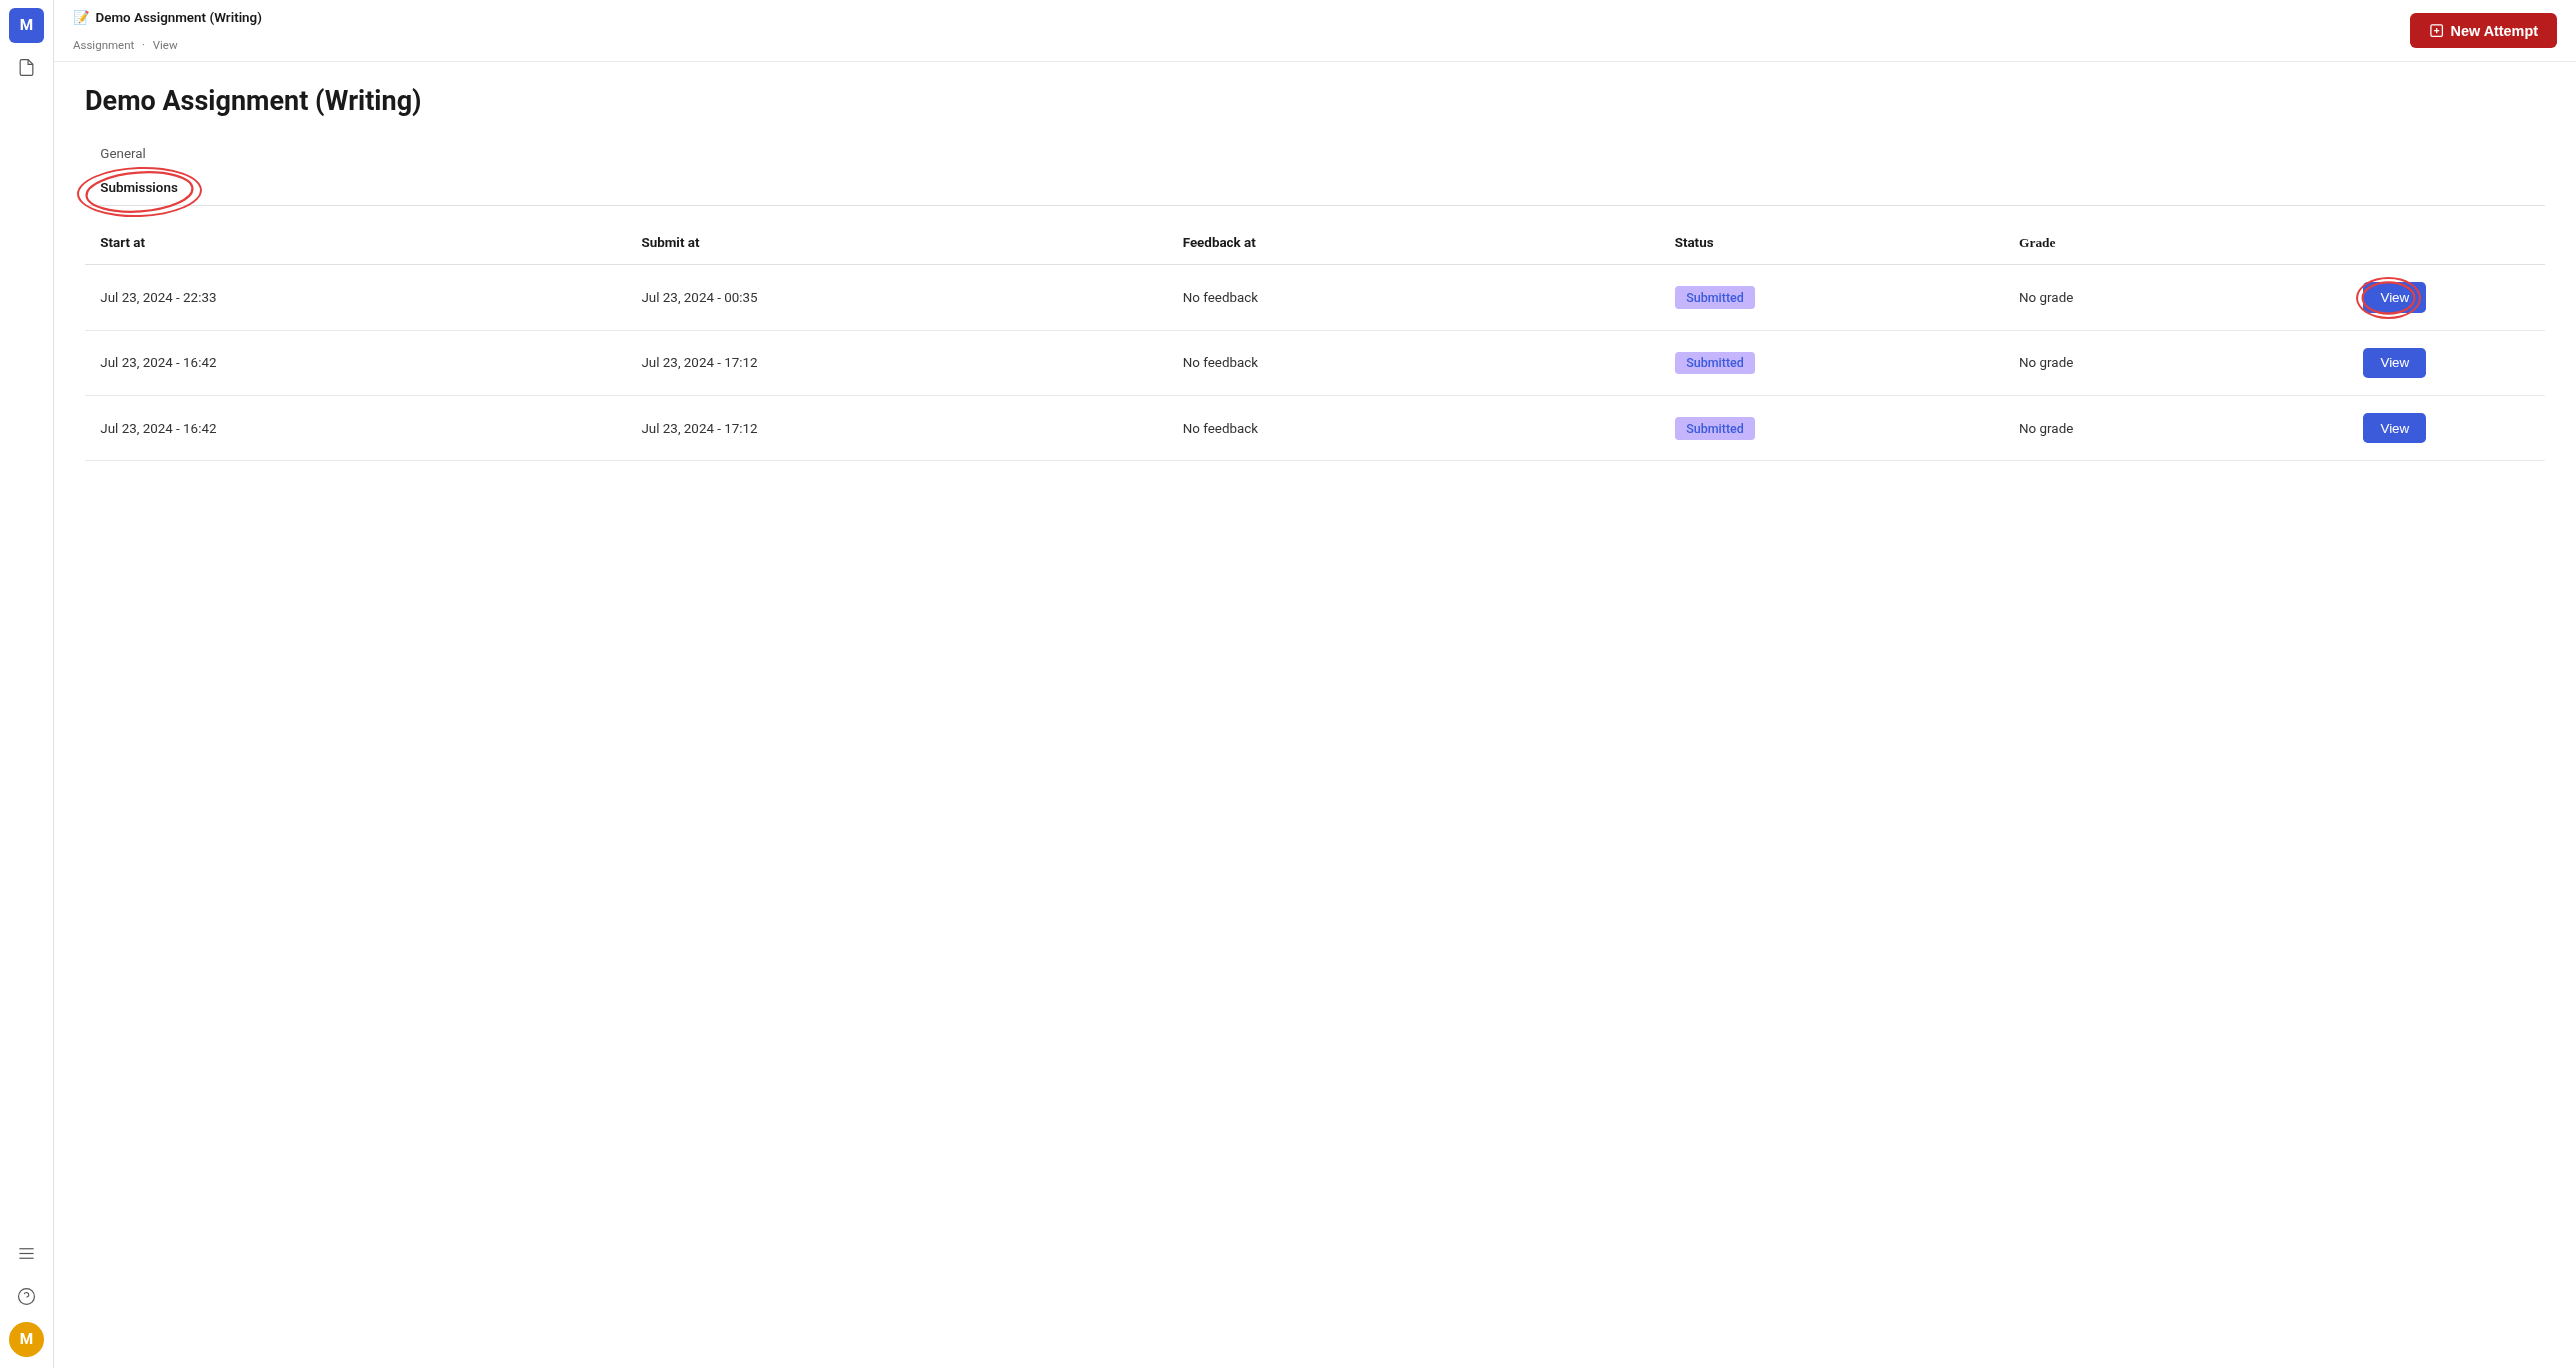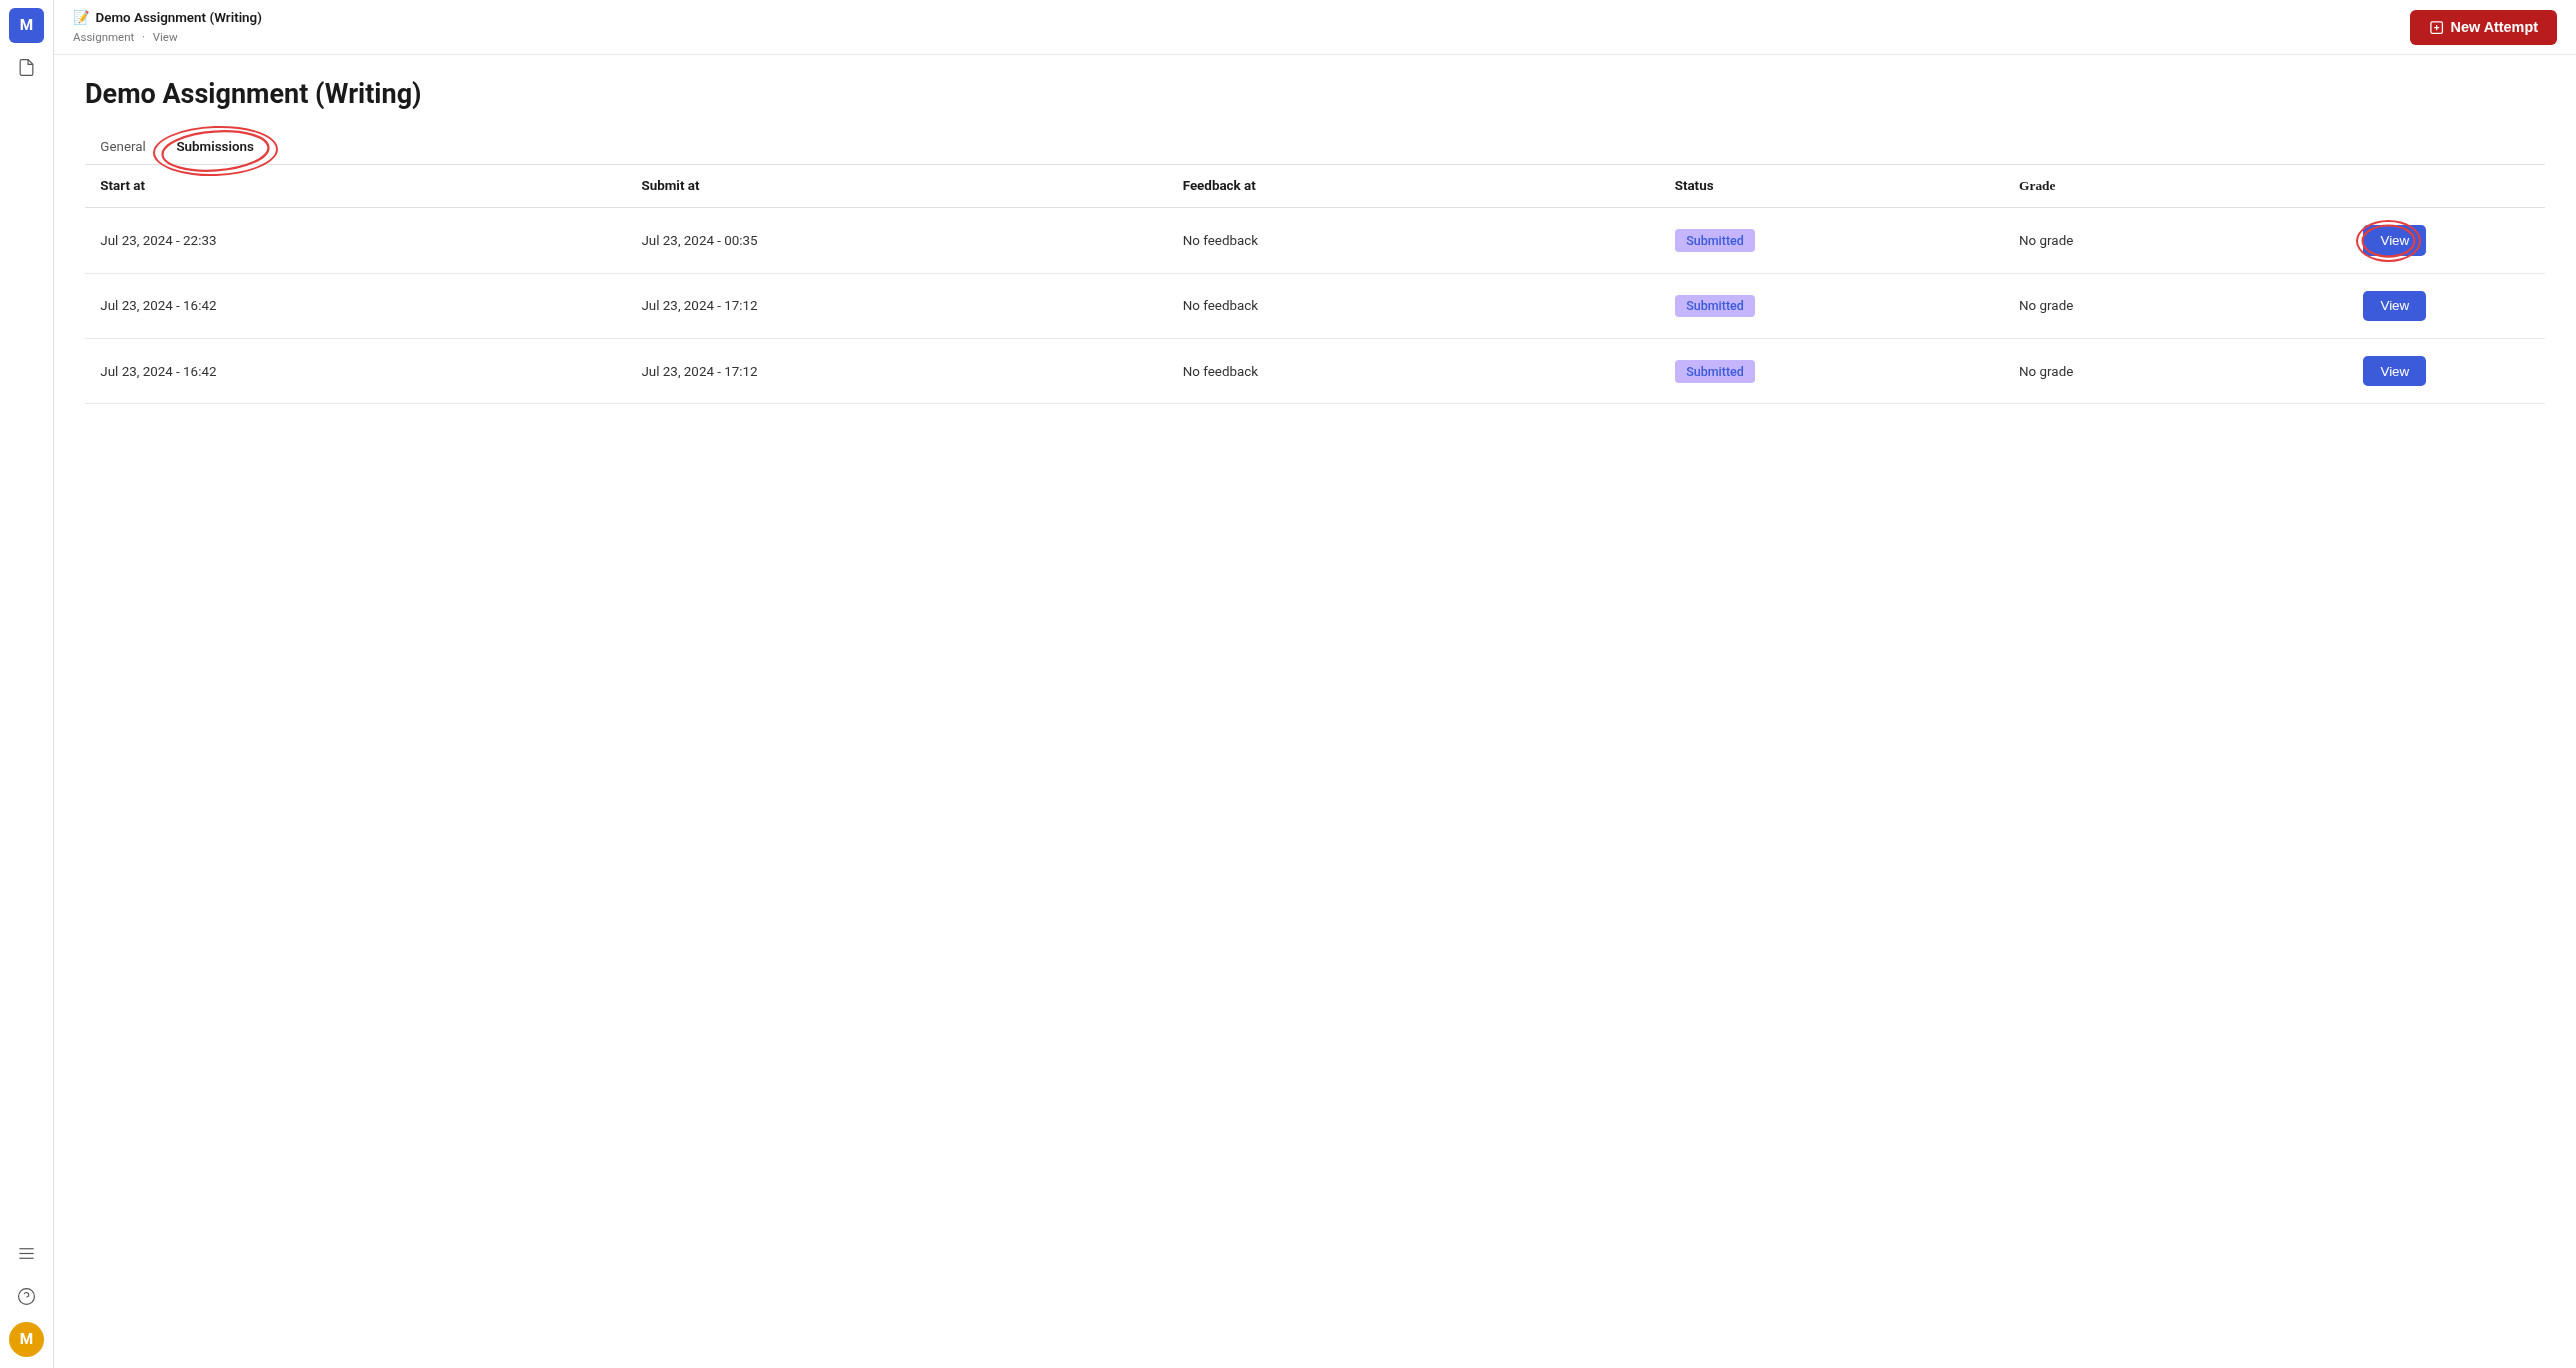--- a/index.html
+++ b/index.html
@@ -92,21 +92,21 @@
       gap: 5.8px;
       font-weight: 600;
       font-size: 13.4px;
       color: #1a1a1a;
     }
     .topbar-breadcrumb {
       display: flex;
       gap: 7.7px;
       font-size: 11.5px;
       color: #777;
-      margin-top: 5px;
+      margin-top: 13px;
     }
     .topbar-breadcrumb span { cursor: pointer; }
 
     .new-attempt-btn {
       display: flex;
       align-items: center;
       gap: 5.8px;
       background: #b91c1c;
       color: #fff;
       border: none;
@@ -128,21 +128,22 @@
       font-size: 27px;
       font-weight: 700;
       color: #1a1a1a;
       margin-bottom: 19px;
     }
 
     
     .tabs {
       display: flex;
       border-bottom: 1px solid #e0e0e0;
-      margin-bottom: 0;
+      margin-bottom: 16px;
+      flex-direction: column;
     }
     .tab {
       padding: 9.6px 15.3px;
       font-size: 13.4px;
       color: #555;
       cursor: pointer;
       position: relative;
       border-bottom: 1.9px solid transparent;
       margin-bottom: -1px;
     }

